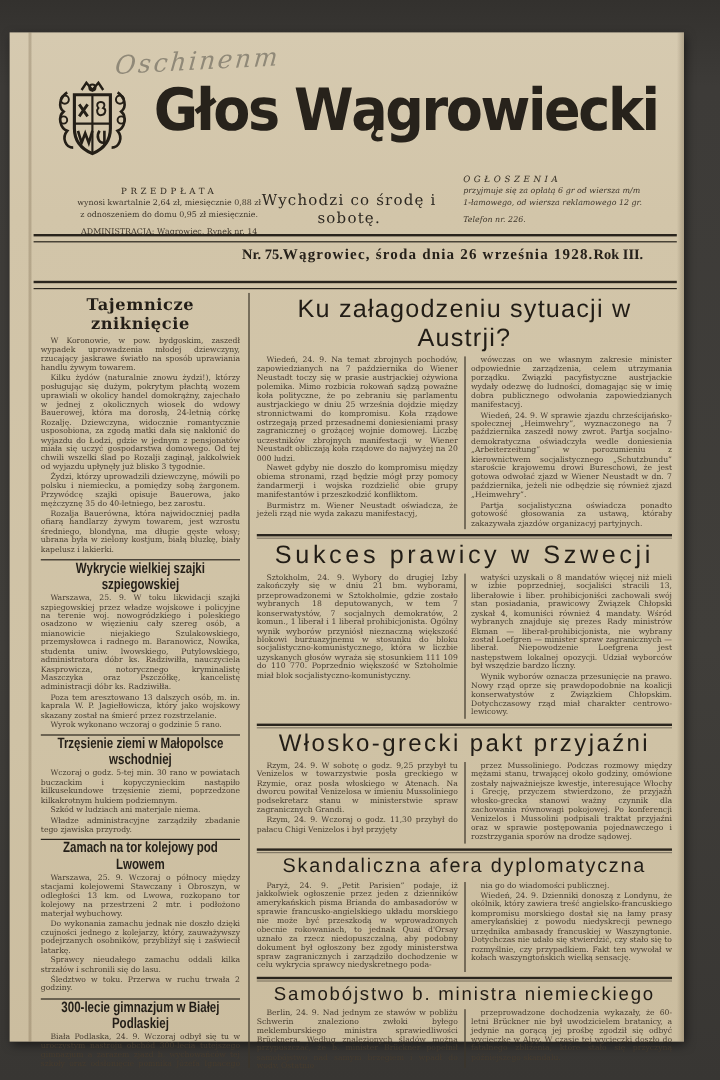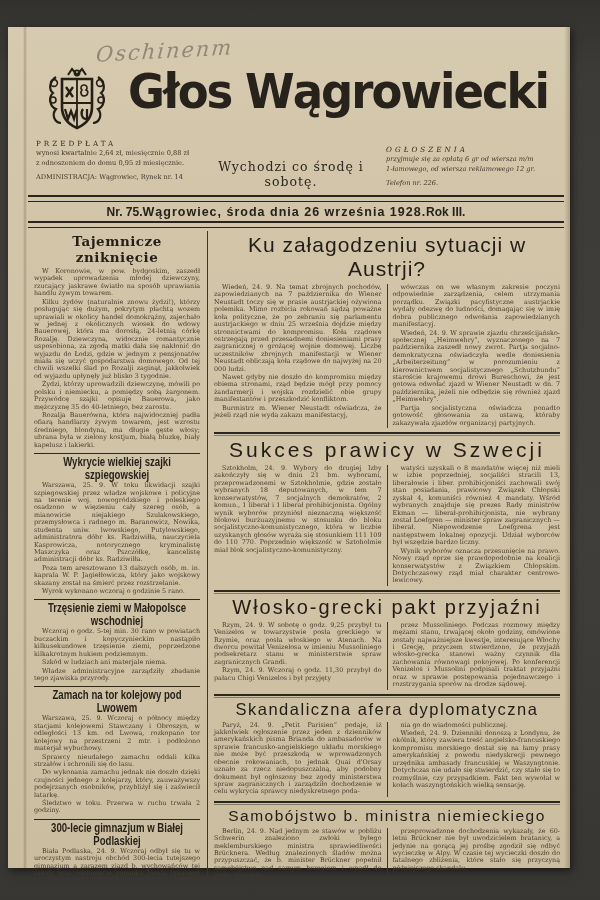--- a/index.html
+++ b/index.html
@@ -15,34 +15,34 @@
           background:linear-gradient(270deg,rgba(60,45,25,.25),rgba(60,45,25,0));}
 
   
   .header{position:relative;height:168px;}
   .annotation{position:absolute;left:88px;top:12px;font-style:italic;font-size:21px;
               color:#847e6f;transform:rotate(-3deg) skewX(-8deg);letter-spacing:2px;opacity:.85;}
   .crest{position:absolute;left:38px;top:40px;}
   .masthead-title{position:absolute;left:104px;top:36px;width:452px;margin:0;text-align:center;
         font-family:"DejaVu Sans", sans-serif;font-weight:bold;font-size:45px;
         letter-spacing:-2px;color:#27221b;transform:scaleY(1.08);transform-origin:top;}
-  .info-left{position:absolute;left:28px;top:112px;width:210px;text-align:left;
+  .info-left{position:absolute;left:28px;top:128px;width:210px;text-align:center;
              font-size:6.6px;color:#3f372c;line-height:1.45;}
   .info-right{position:absolute;left:378px;top:118px;width:175px;
              font-size:6.6px;color:#3f372c;line-height:1.45;font-style:italic;}
   .info-head{letter-spacing:3px;font-size:7.2px;color:#332c22;}
   .info-admin{margin-top:4px;}
   .info-phone{margin-top:4px;}
   .info-center{position:absolute;left:188px;top:132px;width:190px;text-align:center;
                font-size:12.5px;letter-spacing:1px;color:#2c2720;}
 
   .rule-double{height:4px;border-top:2.5px solid #29241c;border-bottom:1px solid #29241c;
                margin:0 6px 0 20px;}
-  .dateline{display:flex;justify-content:center;align-items:baseline;
-            padding:3px 34px 2px 28px;font-family:Liberation Sans, sans-serif;
+  .dateline{display:flex;justify-content:flex-end;align-items:baseline;
+            padding:3px 34px 14px 28px;font-family:Liberation Serif, serif;
             font-weight:bold;color:#26211a;}
   .dl-issue,.dl-year{font-size:12px;}
   .dl-center{font-size:12.5px;letter-spacing:1px;}
 
   
   .content{display:flex;margin:3px 8px 0 20px;height:646px;overflow:hidden;}
   .col-left{width:166px;padding:0 5px 0 6px;}
   .v-rule{width:1px;background:#3d352a;margin:0 0 0 2px;}
   .col-right{flex:1;padding:0 2px 0 6px;}
 
@@ -142,43 +142,43 @@
 
       <hr class="sep">
       <h2 class="hl-cond">Trzęsienie ziemi w Małopolsce wschodniej</h2>
       <p class="bp">Wczoraj o godz. 5-tej min. 30 rano w powiatach buczackim i kopyczynieckim nastąpiło kilkusekundowe trzęsienie ziemi, poprzedzone kilkakrotnym hukiem podziemnym.</p>
       <p class="bp">Szkód w ludziach ani materjale niema.</p>
       <p class="bp">Władze administracyjne zarządziły zbadanie tego zjawiska przyrody.</p>
 
       <hr class="sep">
       <h2 class="hl-cond">Zamach na tor kolejowy pod Lwowem</h2>
       <p class="bp">Warszawa, 25. 9. Wczoraj o północy między stacjami kolejowemi Stawczany i Obroszyn, w odległości 13 km. od Lwowa, rozkopano tor kolejowy na przestrzeni 2 mtr. i podłożono materjał wybuchowy.</p>
+      <p class="bp">Do wykonania zamachu jednak nie doszło dzięki czujności jednego z kolejarzy, który, zauważywszy podejrzanych osobników, przybliżył się i zaświecił latarkę.</p>
       <p class="bp">Sprawcy nieudałego zamachu oddali kilka strzałów i schronili się do lasu.</p>
-      <p class="bp">Do wykonania zamachu jednak nie doszło dzięki czujności jednego z kolejarzy, który, zauważywszy podejrzanych osobników, przybliżył się i zaświecił latarkę.</p>
       <p class="bp">Śledztwo w toku. Przerwa w ruchu trwała 2 godziny.</p>
 
       <hr class="sep">
       <h2 class="hl-cond">300-lecie gimnazjum w Białej Podlaskiej</h2>
       <p class="bp">Biała Podlaska, 24. 9. Wczoraj odbył się tu w uroczystym nastroju obchód 300-lecia tutejszego gimnazjum a zarazem zjazd b. wychowańców tej szkoły oraz odsłonięcie pomnika Józefa Ignacego Kraszewskiego, jako jednego z tych, którzy ukończyli gimnazjum w Białej Podlaskiej.</p>
 
     </aside>
 
     <div class="v-rule"></div>
 
     <section class="col-right">
 
       <h2 class="hl-r h-a1">Ku załagodzeniu sytuacji w Austrji?</h2>
       <div class="two-col">
         <div class="tc1">
           <p class="bp">Wiedeń, 24. 9. Na temat zbrojnych pochodów, zapowiedzianych na 7 października do Wiener Neustadt toczy się w prasie austrjackiej ożywiona polemika. Mimo rozbicia rokowań sądzą poważne koła polityczne, że po zebraniu się parlamentu austrjackiego w dniu 25 września dojdzie między stronnictwami do kompromisu. Koła rządowe ostrzegają przed przesadnemi doniesieniami prasy zagranicznej o grożącej wojnie domowej. Liczbę uczestników zbrojnych manifestacji w Wiener Neustadt obliczają koła rządowe do najwyżej na 20 000 ludzi.</p>
           <p class="bp">Nawet gdyby nie doszło do kompromisu między obiema stronami, rząd będzie mógł przy pomocy żandarmerji i wojska rozdzielić obie grupy manifestantów i przeszkodzić konfliktom.</p>
           <p class="bp">Burmistrz m. Wiener Neustadt oświadcza, że jeżeli rząd nie wyda zakazu manifestacyj,</p>
         </div>
         <div class="tc2">
-          <p class="bp">wówczas on we własnym zakresie poczyni odpowiednie zarządzenia, celem utrzymania porządku. Związki pacyfistyczne austrjackie wydały odezwę do ludności, domagając się w imię dobra publicznego odwołania zapowiedzianych manifestacyj.</p>
+          <p class="bp">wówczas on we własnym zakresie minister odpowiednie zarządzenia, celem utrzymania porządku. Związki pacyfistyczne austrjackie wydały odezwę do ludności, domagając się w imię dobra publicznego odwołania zapowiedzianych manifestacyj.</p>
           <p class="bp">Wiedeń, 24. 9. W sprawie zjazdu chrześcijańsko-społecznej „Heimwehry”, wyznaczonego na 7 października zaszedł nowy zwrot. Partja socjalno-demokratyczna oświadczyła wedle doniesienia „Arbeiterzeitung” w porozumieniu z kierownictwem socjalistycznego „Schutzbundu” staroście krajowemu drowi Bureschowi, że jest gotowa odwołać zjazd w Wiener Neustadt w dn. 7 października, jeżeli nie odbędzie się również zjazd „Heimwehry”.</p>
           <p class="bp">Partja socjalistyczna oświadcza ponadto gotowość głosowania za ustawą, któraby zakazywała zjazdów organizacyj partyjnych.</p>
         </div>
       </div>
 
       <div class="sep-r"></div>
       <h2 class="hl-r h-a2">Sukces prawicy w Szwecji</h2>
       <div class="two-col">
         <div class="tc1">
           <p class="bp">Sztokholm, 24. 9. Wybory do drugiej Izby zakończyły się w dniu 21 bm. wyborami, przeprowadzonemi w Sztokholmie, gdzie zostało wybranych 18 deputowanych, w tem 7 konserwatystów, 7 socjalnych demokratów, 2 komun., 1 liberał i 1 liberał prohibicjonista. Ogólny wynik wyborów przyniósł nieznaczną większość blokowi burżuazyjnemu w stosunku do bloku socjalistyczno-komunistycznego, która w liczbie uzyskanych głosów wyraża się stosunkiem 111 109 do 110 770. Poprzednio większość w Sztoholmie miał blok socjalistyczno-komunistyczny.</p>

